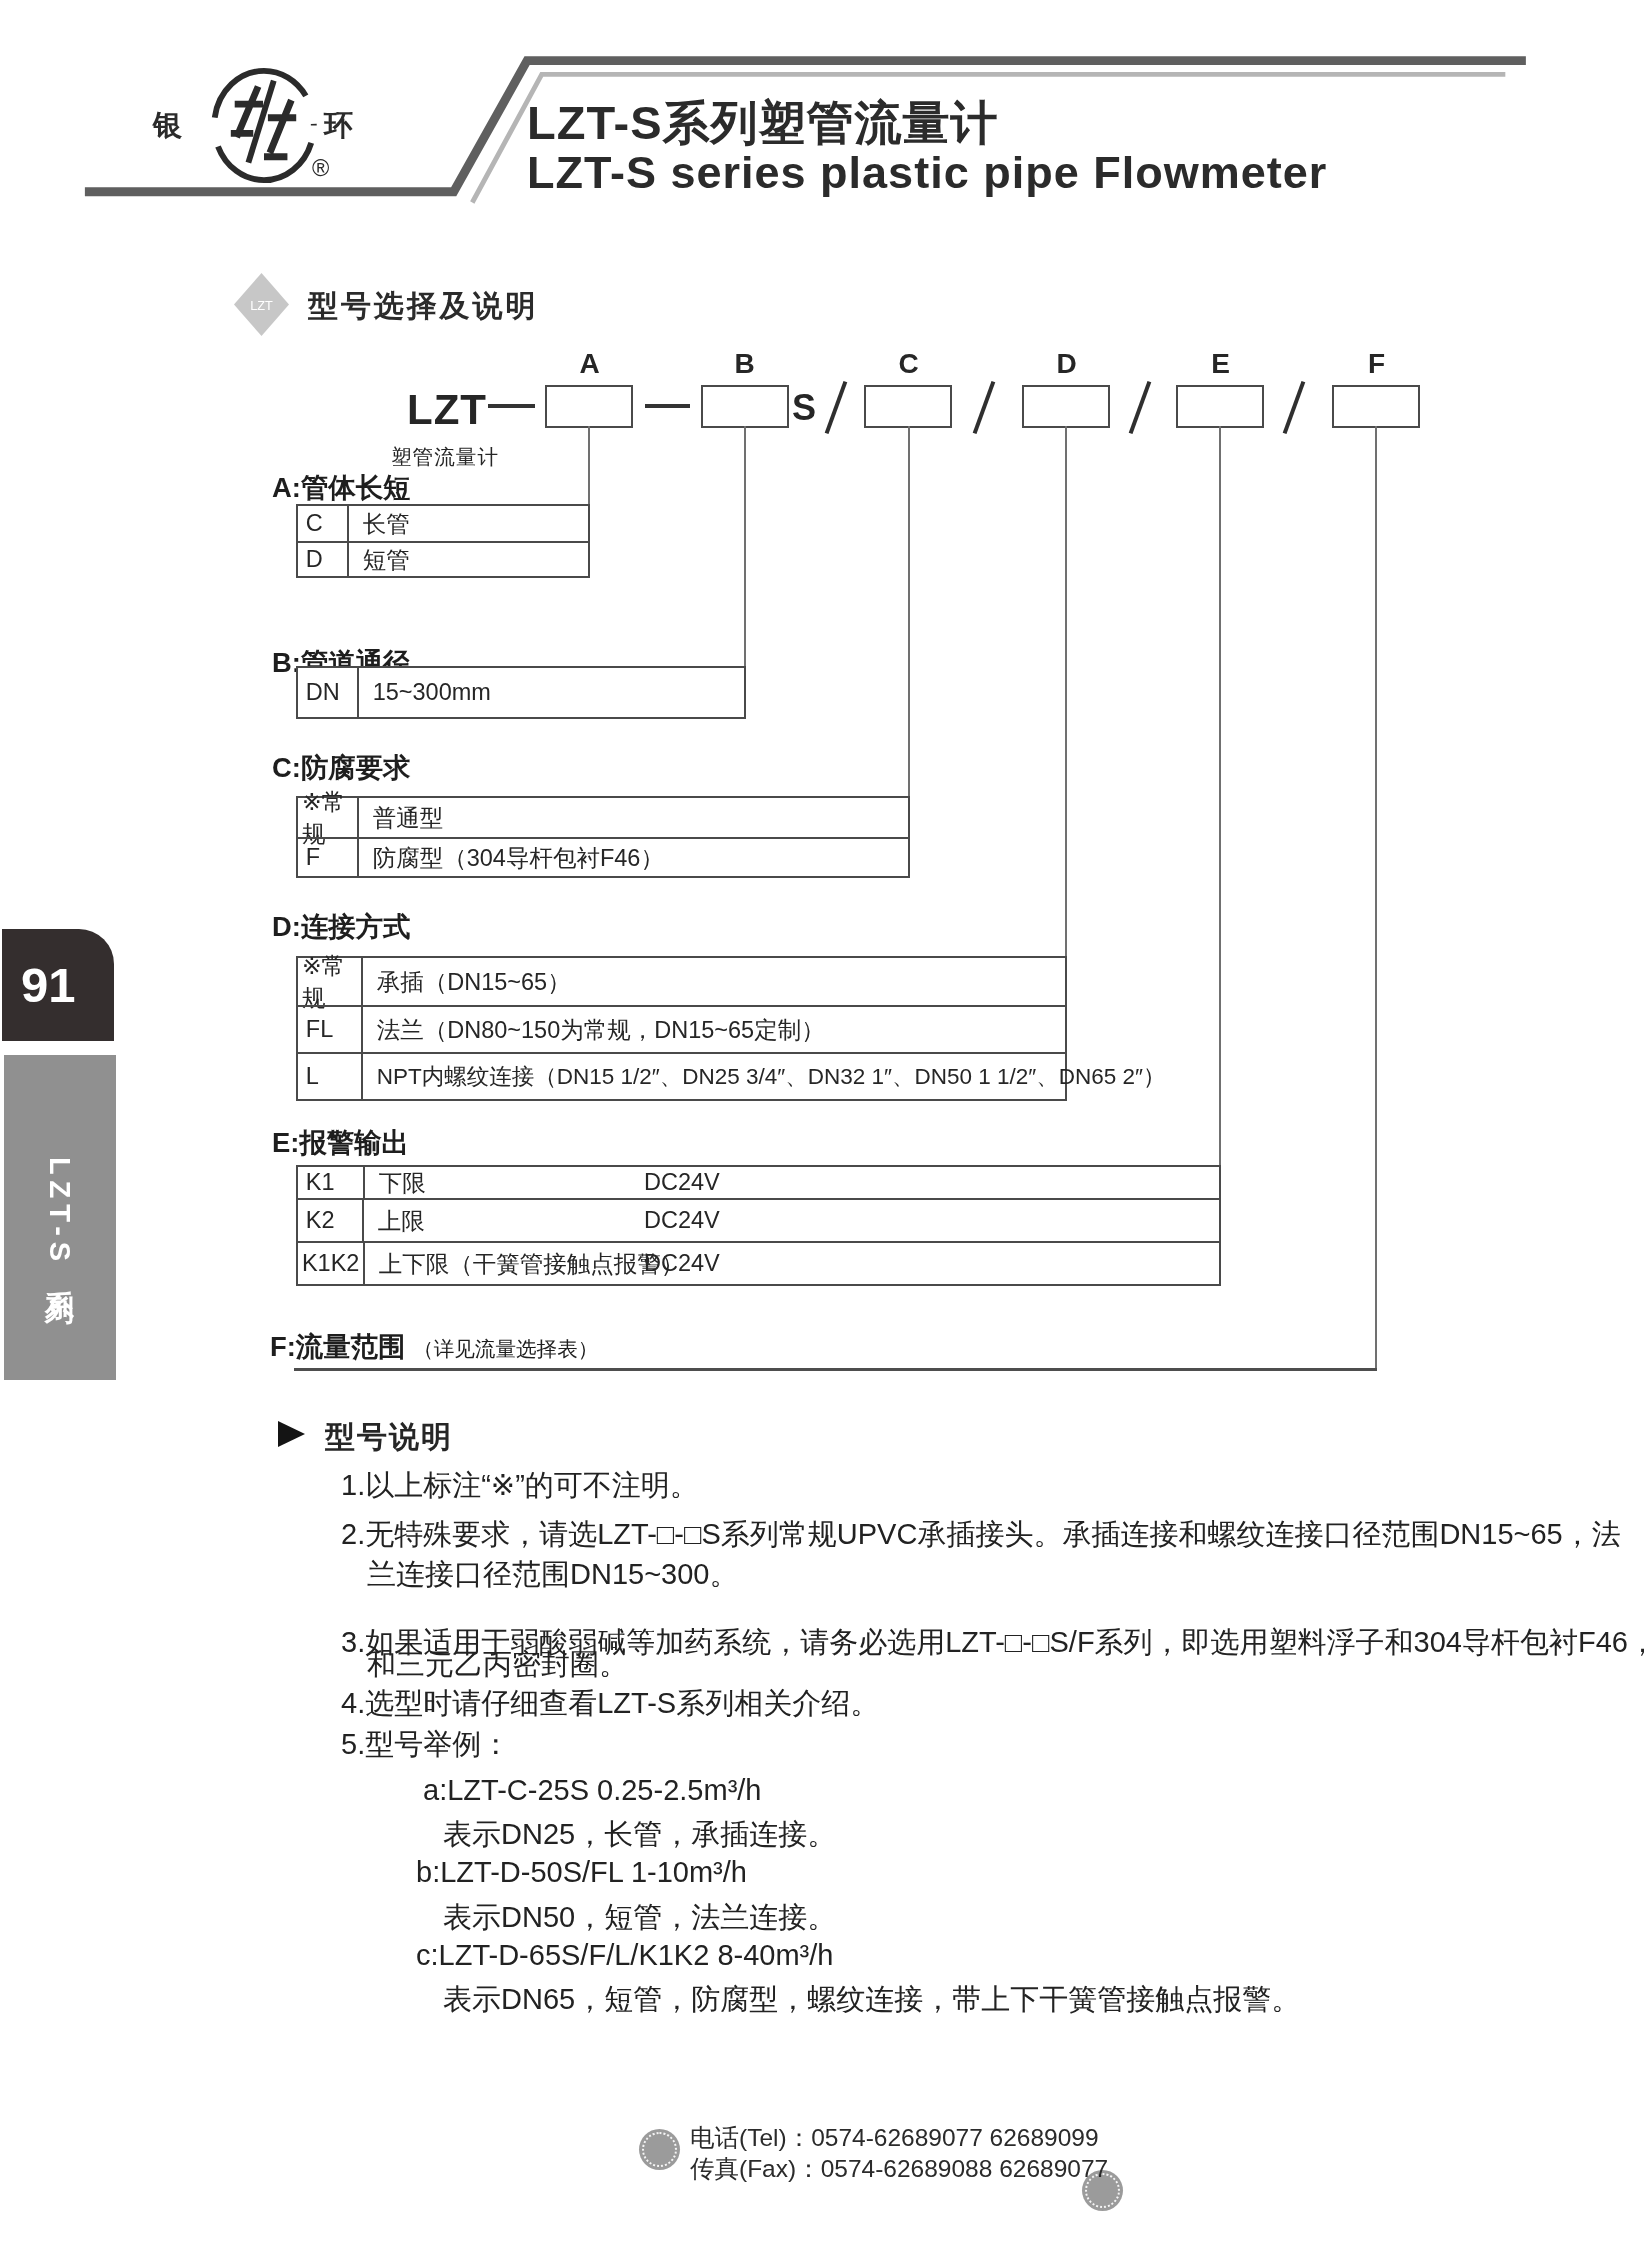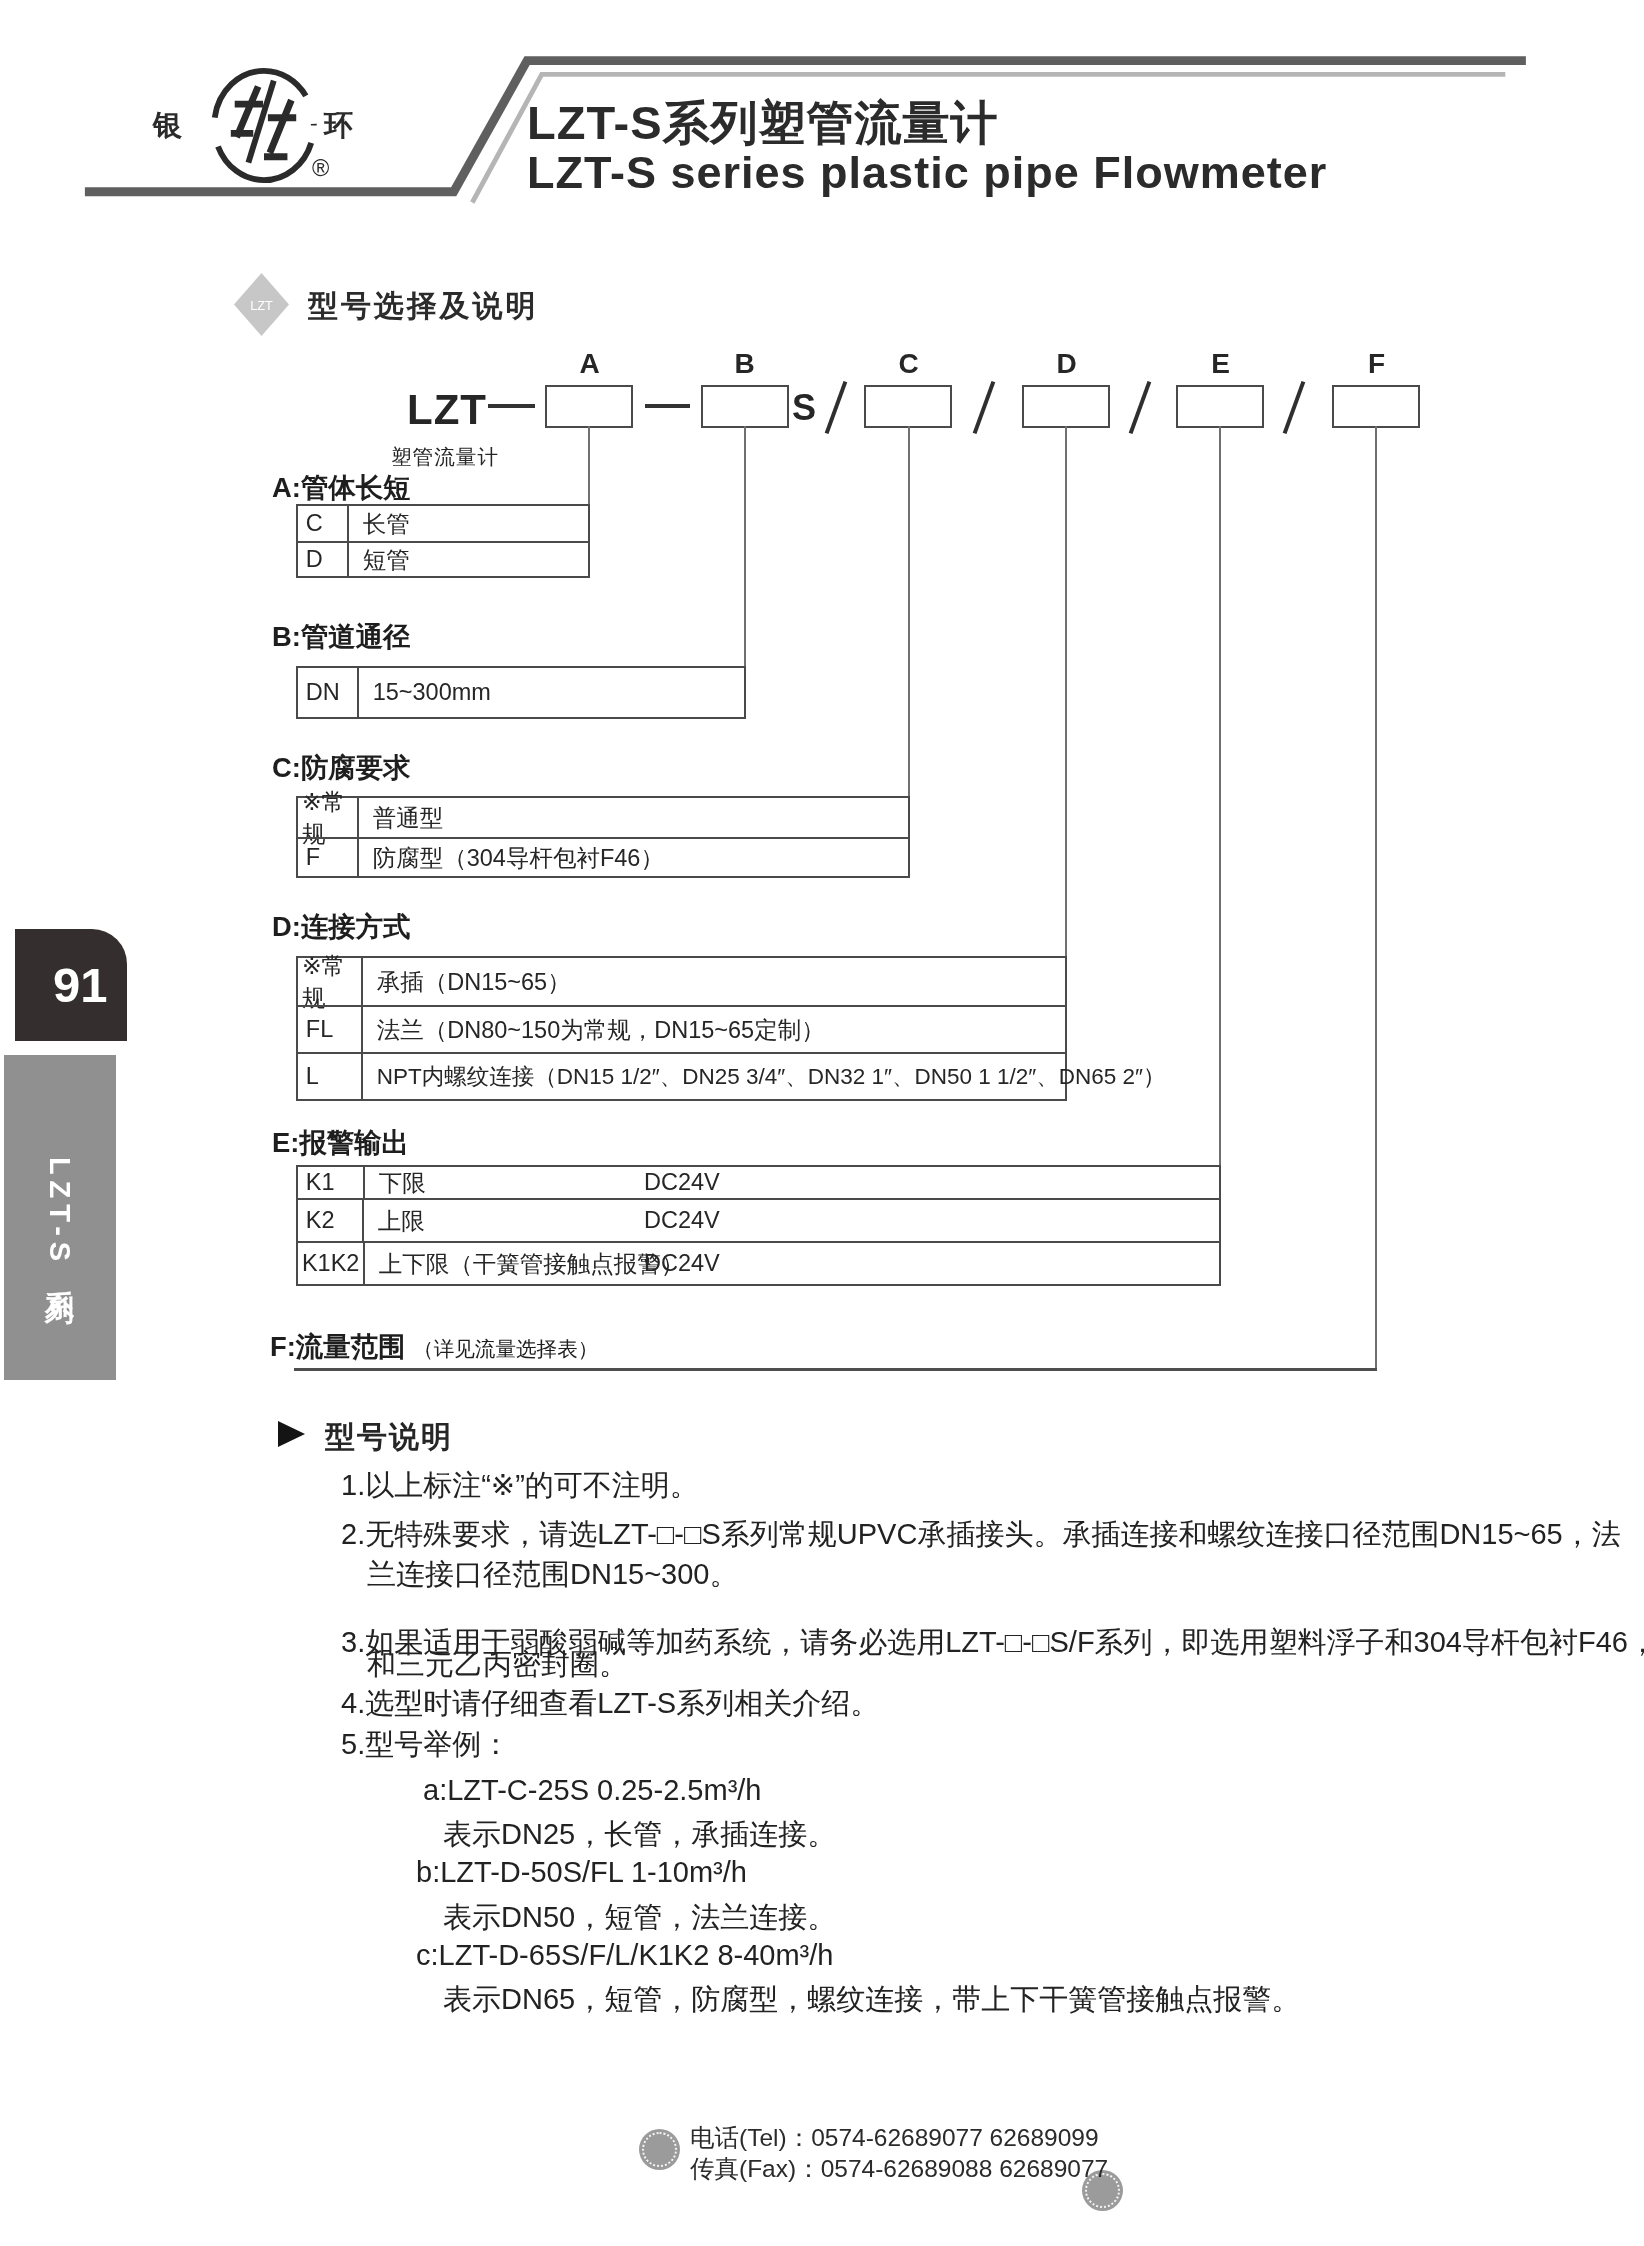--- a/index.html
+++ b/index.html
@@ -114,21 +114,21 @@
     <div class="srow" style="height:35px;">
       <div class="c1" style="width:51px;">C</div>
       <div class="c2">长管</div>
     </div>
     <div class="srow" style="height:35px;">
       <div class="c1" style="width:51px;">D</div>
       <div class="c2">短管</div>
     </div>
   </div>
 
-  <div class="abs spec-label" style="left:272px;top:619px;text-align:center;">B:管道通径</div>
+  <div class="abs spec-label" style="left:272px;top:645px;text-align:center;">B:管道通径</div>
   <div class="abs spec-table" style="left:296px;top:666px;width:450px;">
     <div class="srow" style="height:49px;">
       <div class="c1" style="width:61px;">DN</div>
       <div class="c2">15~300mm</div>
     </div>
   </div>
 
   <div class="abs spec-label" style="left:272px;top:750px;">C:防腐要求</div>
   <div class="abs spec-table" style="left:296px;top:796px;width:614px;">
     <div class="srow" style="height:39px;">
@@ -175,21 +175,21 @@
       <span class="volt">DC24V</span>
     </div>
   </div>
 
   <div class="abs spec-label" style="left:270px;top:1329px;">
     <span>F:流量范围</span>
     <span class="small-note">（详见流量选择表）</span>
   </div>
   <div class="abs hline" style="left:294px;top:1368px;width:1083px;height:2.9px;"></div>
 
-  <div class="abs tab-dark" style="left:15px;top:929px;width:112px;height:112px;">
+  <div class="abs tab-dark" style="left:2px;top:929px;width:112px;height:112px;justify-content:center;">
     <span>91</span>
   </div>
   <div class="abs tab-gray" style="left:3.9px;top:1055px;width:112px;height:325px;">
     <span>LZT-S系列</span>
   </div>
 
   <div class="abs tri" style="left:278px;top:1421px;"></div>
   <div class="abs notes-title" style="left:325px;top:1417px;">型号说明</div>
 
   <div class="abs note" style="left:341px;top:1466px;">1.以上标注“※”的可不注明。</div>

